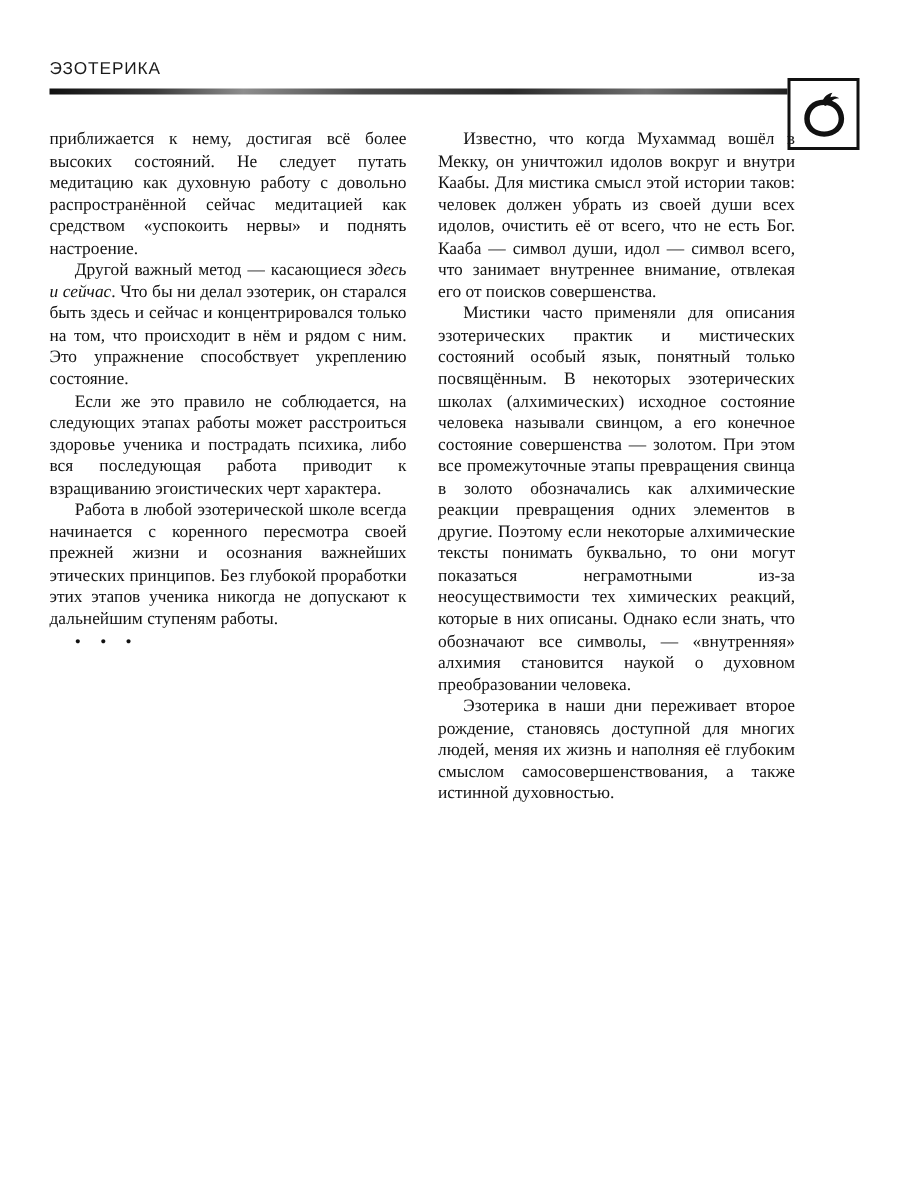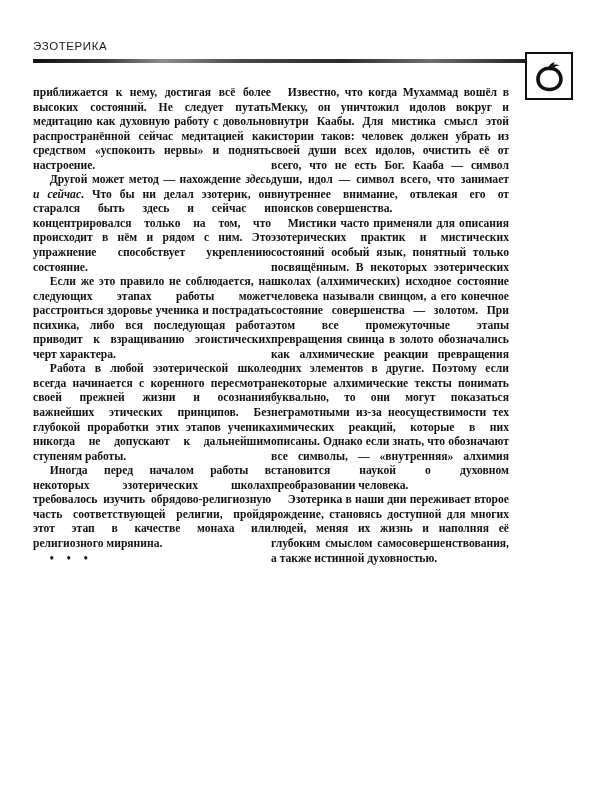--- a/index.html
+++ b/index.html
@@ -69,21 +69,21 @@
     height: 100%;
   }
 
   
   .columns {
     position: absolute;
     left: 33px;
     top: 86px;
     width: 497px;
     display: flex;
-    font-weight: bold;
+    gap: 21px;
   }
   .column {
     width: 238px;
   }
   .column p {
     margin: 0;
     font-size: 11.6px;
     line-height: 14.55px;
     text-align: justify;
     text-indent: 1.45em;
@@ -137,24 +137,23 @@
         <path d="M23 16.5 C23.5 12.5 26 9.5 30.5 8.6 C29.6 10 29.2 10.8 29.1 11.8 C31.2 11 33.4 11.2 35.4 12.6
                  C33 12.6 31 13.4 29.3 15.2 C27.9 16.7 26.6 17.6 25.2 18.1 Z" fill="#111111"></path>
       </svg>
     </div>
   </div>
 
   <div class="columns">
 
     <div class="column">
       <p class="no-indent">приближается к нему, достигая всё более высоких состояний. Не следует путать медитацию как духовную работу с довольно распространённой сейчас медитацией как средством «успокоить нервы» и поднять настроение.</p>
-      <p><span>Другой может метод — нахождение </span><span class="em">здесь и сейчас</span><span>. Что бы ни делал эзотерик, он старался быть здесь и сейчас и концентрировался только на том, что происходит в нём и рядом с ним. Это упражнение способствует укреплению состояние.</span></p>
+      <p><span>Другой важный метод — касающиеся </span><span class="em">здесь и сейчас</span><span>. Что бы ни делал эзотерик, он старался быть здесь и сейчас и концентрировался только на том, что происходит в нём и рядом с ним. Это упражнение способствует укреплению состояние.</span></p>
       <p>Если же это правило не соблюдается, на следующих этапах работы может расстроиться здоровье ученика и пострадать психика, либо вся последующая работа приводит к взращиванию эгоистических черт характера.</p>
       <p>Работа в любой эзотерической школе всегда начинается с коренного пересмотра своей прежней жизни и осознания важнейших этических принципов. Без глубокой проработки этих этапов ученика никогда не допускают к дальнейшим ступеням работы.</p>
-      <p>Иногда перед началом работы в некоторых эзотерических школах требовалось изучить обрядово-религиозную часть соответствующей религии, пройдя этот этап в качестве монаха или религиозного мирянина.</p>
       <p class="divider-dots">• • •</p>
     </div>
 
     <div class="column">
       <p>Известно, что когда Мухаммад вошёл в Мекку, он уничтожил идолов вокруг и внутри Каабы. Для мистика смысл этой истории таков: человек должен убрать из своей души всех идолов, очистить её от всего, что не есть Бог. Кааба — символ души, идол — символ всего, что занимает внутреннее внимание, отвлекая его от поисков совершенства.</p>
       <p>Мистики часто применяли для описания эзотерических практик и мистических состояний особый язык, понятный только посвящённым. В некоторых эзотерических школах (алхимических) исходное состояние человека называли свинцом, а его конечное состояние совершенства — золотом. При этом все промежуточные этапы превращения свинца в золото обозначались как алхимические реакции превращения одних элементов в другие. Поэтому если некоторые алхимические тексты понимать буквально, то они могут показаться неграмотными из-за неосуществимости тех химических реакций, которые в них описаны. Однако если знать, что обозначают все символы, — «внутренняя» алхимия становится наукой о духовном преобразовании человека.</p>
       <p>Эзотерика в наши дни переживает второе рождение, становясь доступной для многих людей, меняя их жизнь и наполняя её глубоким смыслом самосовершенствования, а также истинной духовностью.</p>
     </div>
   </div>
 

